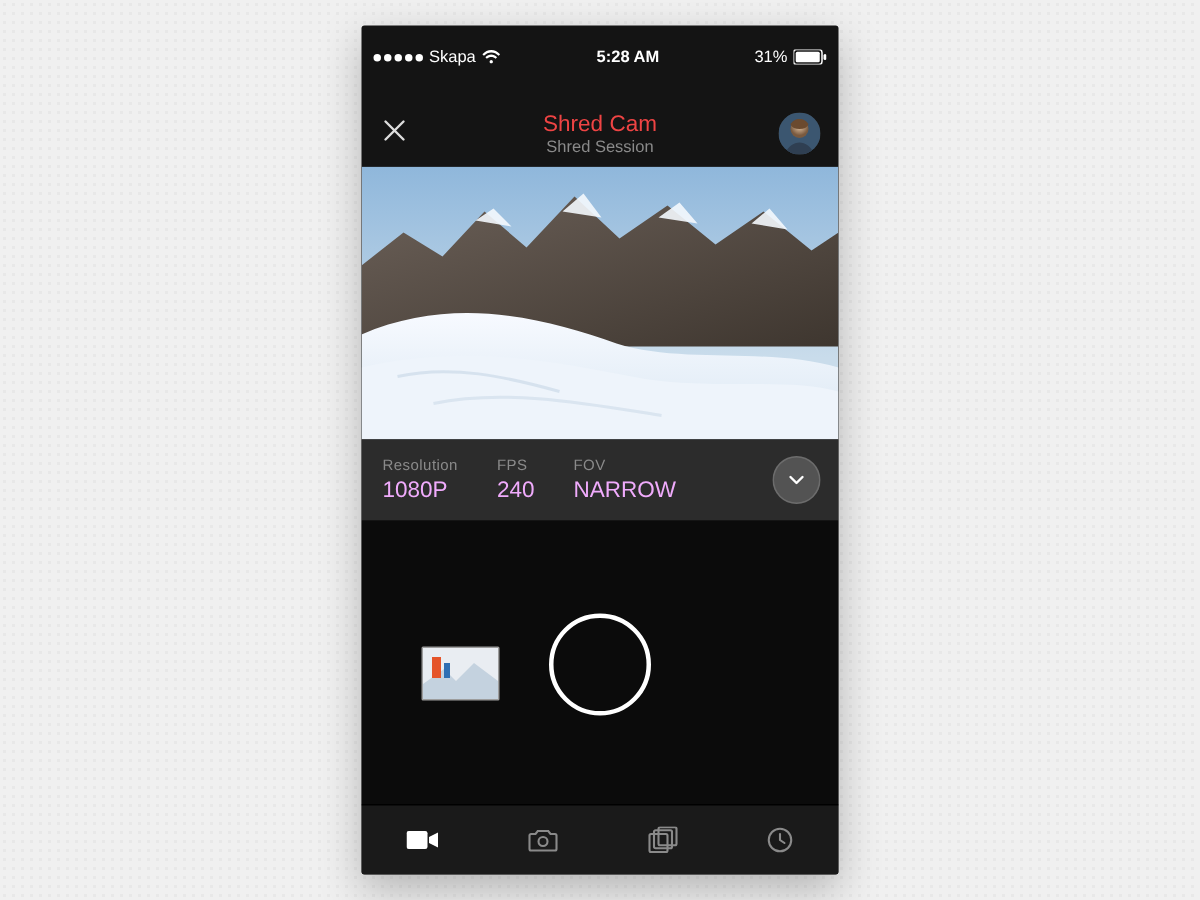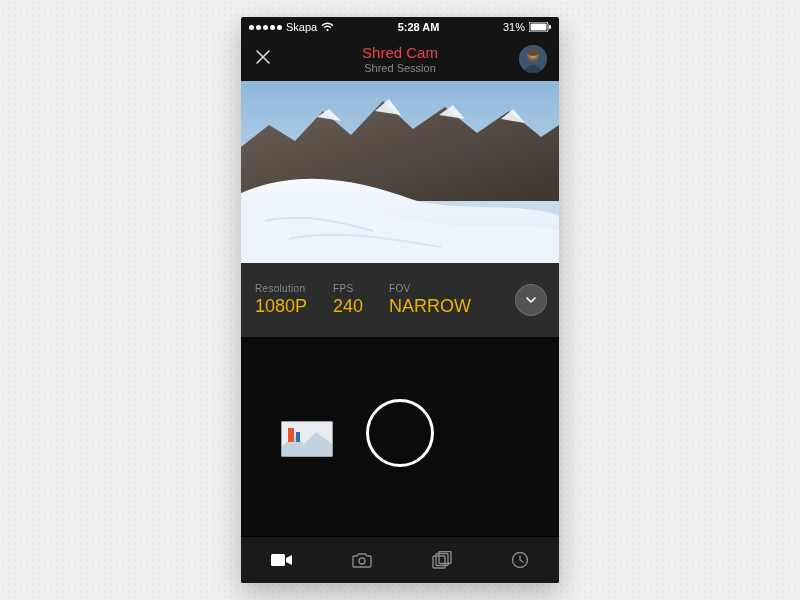--- a/index.html
+++ b/index.html
@@ -1,35 +1,35 @@
 <!DOCTYPE html>
 <html><head>
 <meta charset="utf-8">
 <style>
   html,body{margin:0;padding:0;width:800px;height:600px;background:#f0f0f0;font-family:-apple-system,Helvetica,Arial,sans-serif;overflow:hidden}
   .stage{width:800px;height:600px;display:flex;align-items:center;justify-content:center;
     background-image:radial-gradient(rgba(0,0,0,.03) 1px,transparent 1px);
     background-size:6px 6px}
   .phone{width:318px;height:566px;background:#141414;border-radius:2px;box-shadow:0 10px 28px rgba(0,0,0,.25);display:flex;flex-direction:column;overflow:hidden;position:relative}
-  .status{height:20px;display:flex;align-items:center;justify-content:space-between;color:#fff;font-size:11px;padding:0 8px}
+  .status{height:20px;display:flex;align-items:flex-start;justify-content:space-between;color:#fff;font-size:11px;padding:15px 8px}
   .status .left,.status .right{display:flex;align-items:center;gap:4px}
   .dots{display:flex;gap:2px}
   .dots span{width:5px;height:5px;border-radius:50%;background:#fff}
   .wifi svg,.batt svg{display:block}
   .nav{height:44px;display:flex;align-items:center;justify-content:center;position:relative;color:#eee}
   .nav .close{position:absolute;left:12px;top:10px;color:#ddd;cursor:pointer}
   .nav .title{font-size:15px;font-weight:500;color:#ef4444;line-height:1}
   .nav .sub{font-size:11px;color:#8a8a8a;margin-top:2px}
   .nav .avatar{position:absolute;right:12px;top:8px;width:28px;height:28px;border-radius:50%;overflow:hidden;background:#333;cursor:pointer}
   .nav .avatar svg{width:28px;height:28px}
   .preview{height:182px;position:relative;overflow:hidden}
   .preview svg{width:100%;height:100%;display:block}
-  .settings{background:#2c2c2c;height:54px;display:flex;align-items:center;padding:10px 14px;gap:26px;position:relative;color:#fff;font-size:12px}
+  .settings{background:#2c2c2c;height:54px;display:flex;align-items:center;padding:0 14px;gap:26px;position:relative;color:#fff;font-size:12px}
   .settings .cell .lab{color:#8a8a8a;font-size:10px;letter-spacing:.3px}
-  .settings .cell .val{color:#eab308;font-size:18px;margin-top:2px}
+  .settings .cell .val{color:#f0abfc;font-size:15px;margin-top:2px}
   .settings .chev{position:absolute;right:12px;top:50%;transform:translateY(-50%);width:30px;height:30px;border-radius:50%;background:rgba(90,90,90,.85);display:flex;align-items:center;justify-content:center;cursor:pointer;border:1px solid rgba(255,255,255,.15)}
   .capture{flex:1;background:#0b0b0b;position:relative}
   .thumb{position:absolute;left:40px;top:84px;width:50px;height:34px;border:1px solid rgba(255,255,255,.6);border-radius:1px;overflow:hidden;cursor:pointer}
   .thumb svg{width:100%;height:100%}
   .shutter{position:absolute;left:50%;top:96px;transform:translate(-50%,-50%);width:62px;height:62px;border:3px solid #fff;border-radius:50%;cursor:pointer}
   .tabbar{height:46px;background:#1a1a1a;display:flex;align-items:center;justify-content:space-around;border-top:1px solid #000}
   .tabbar .tab{color:#8a8a8a;cursor:pointer}
   .tabbar .tab.active{color:#fff}
   .tabbar svg{display:block}
 </style>

